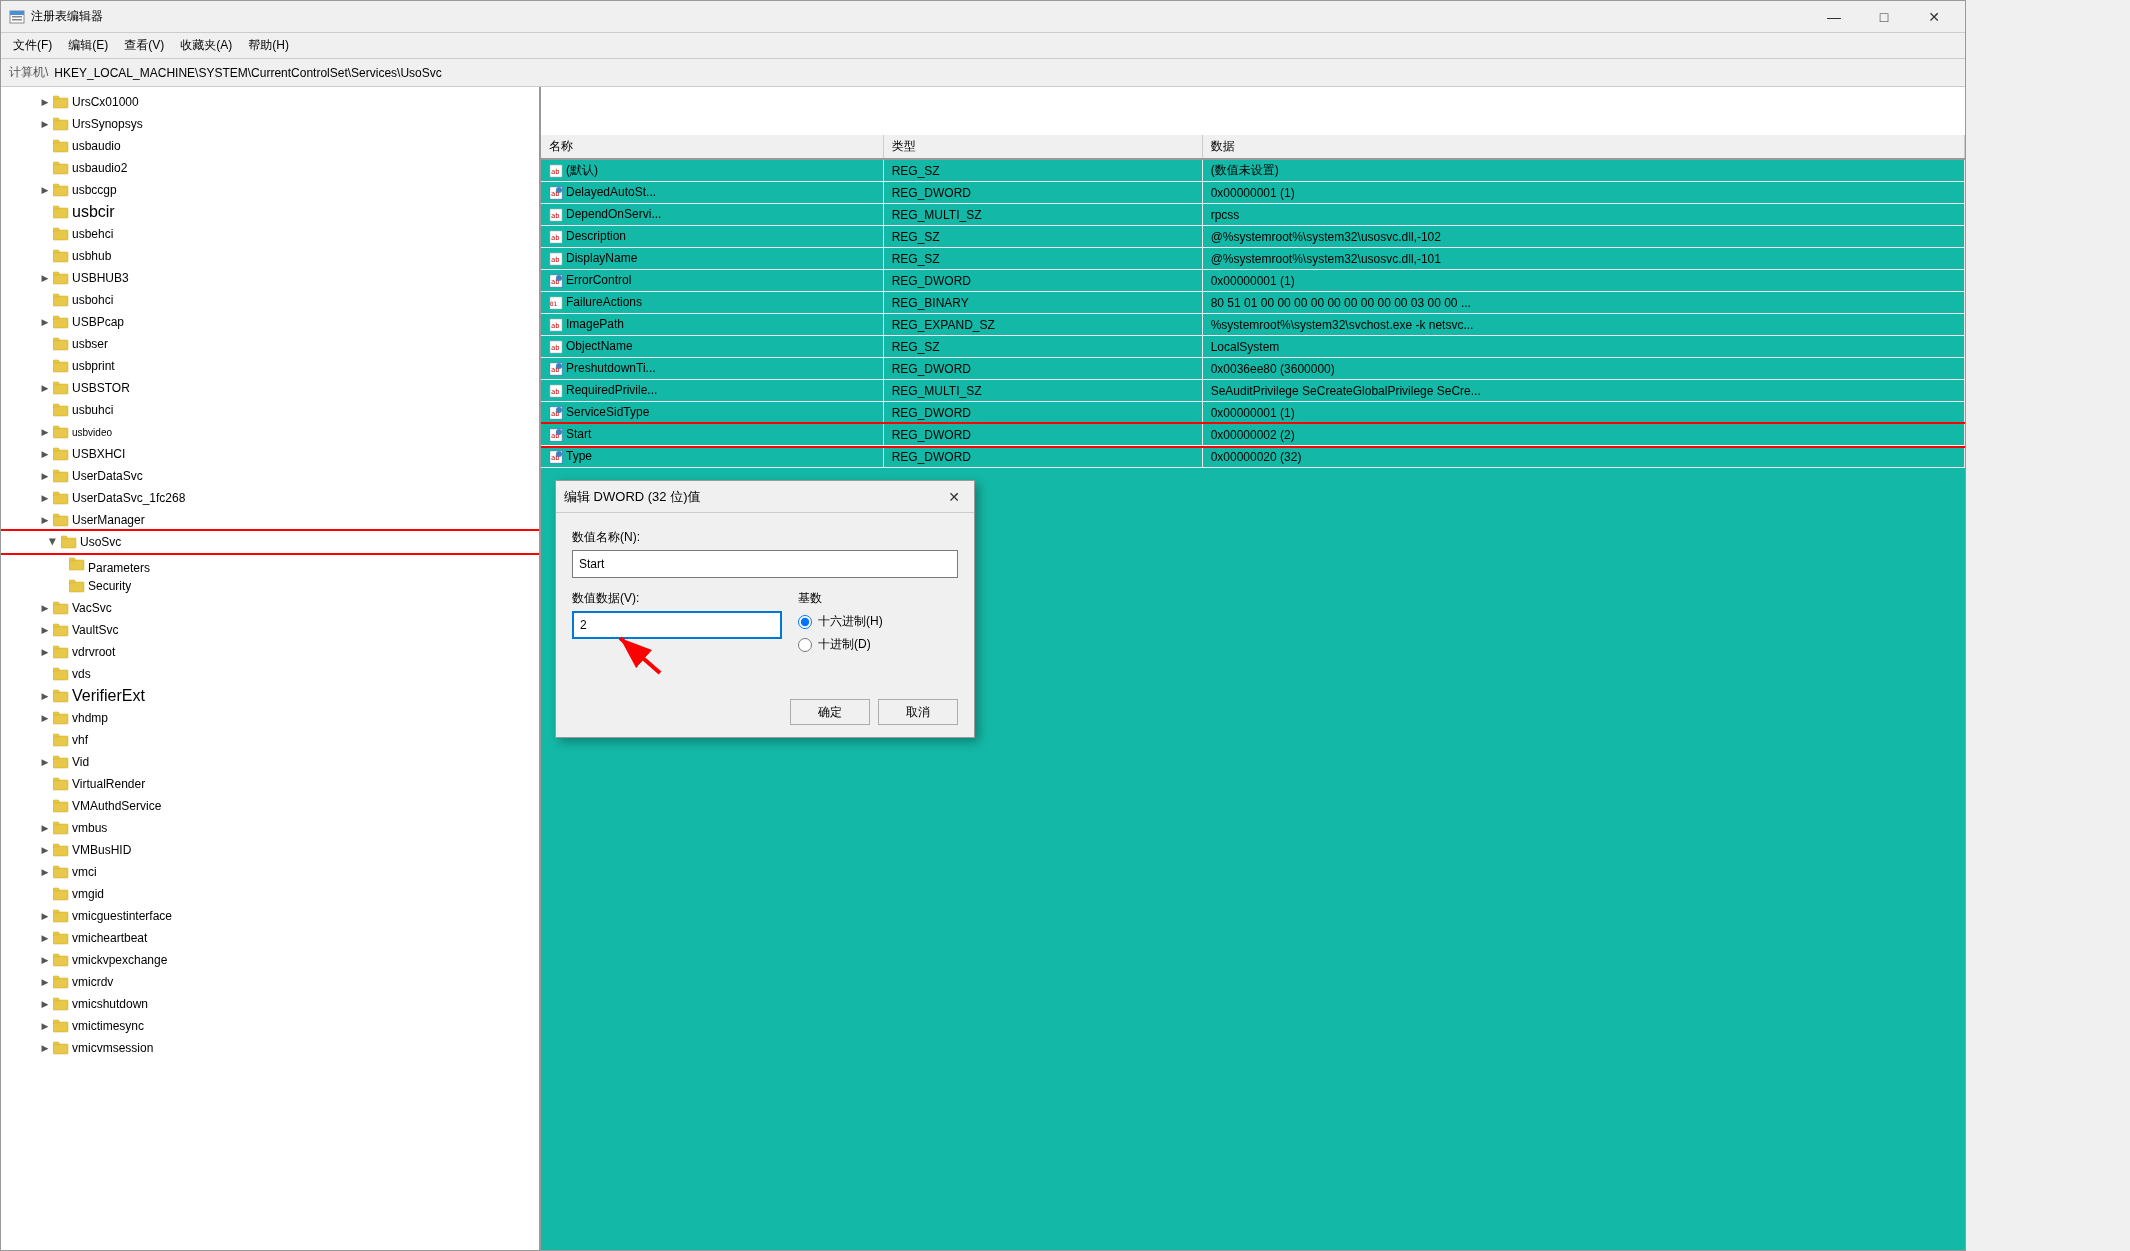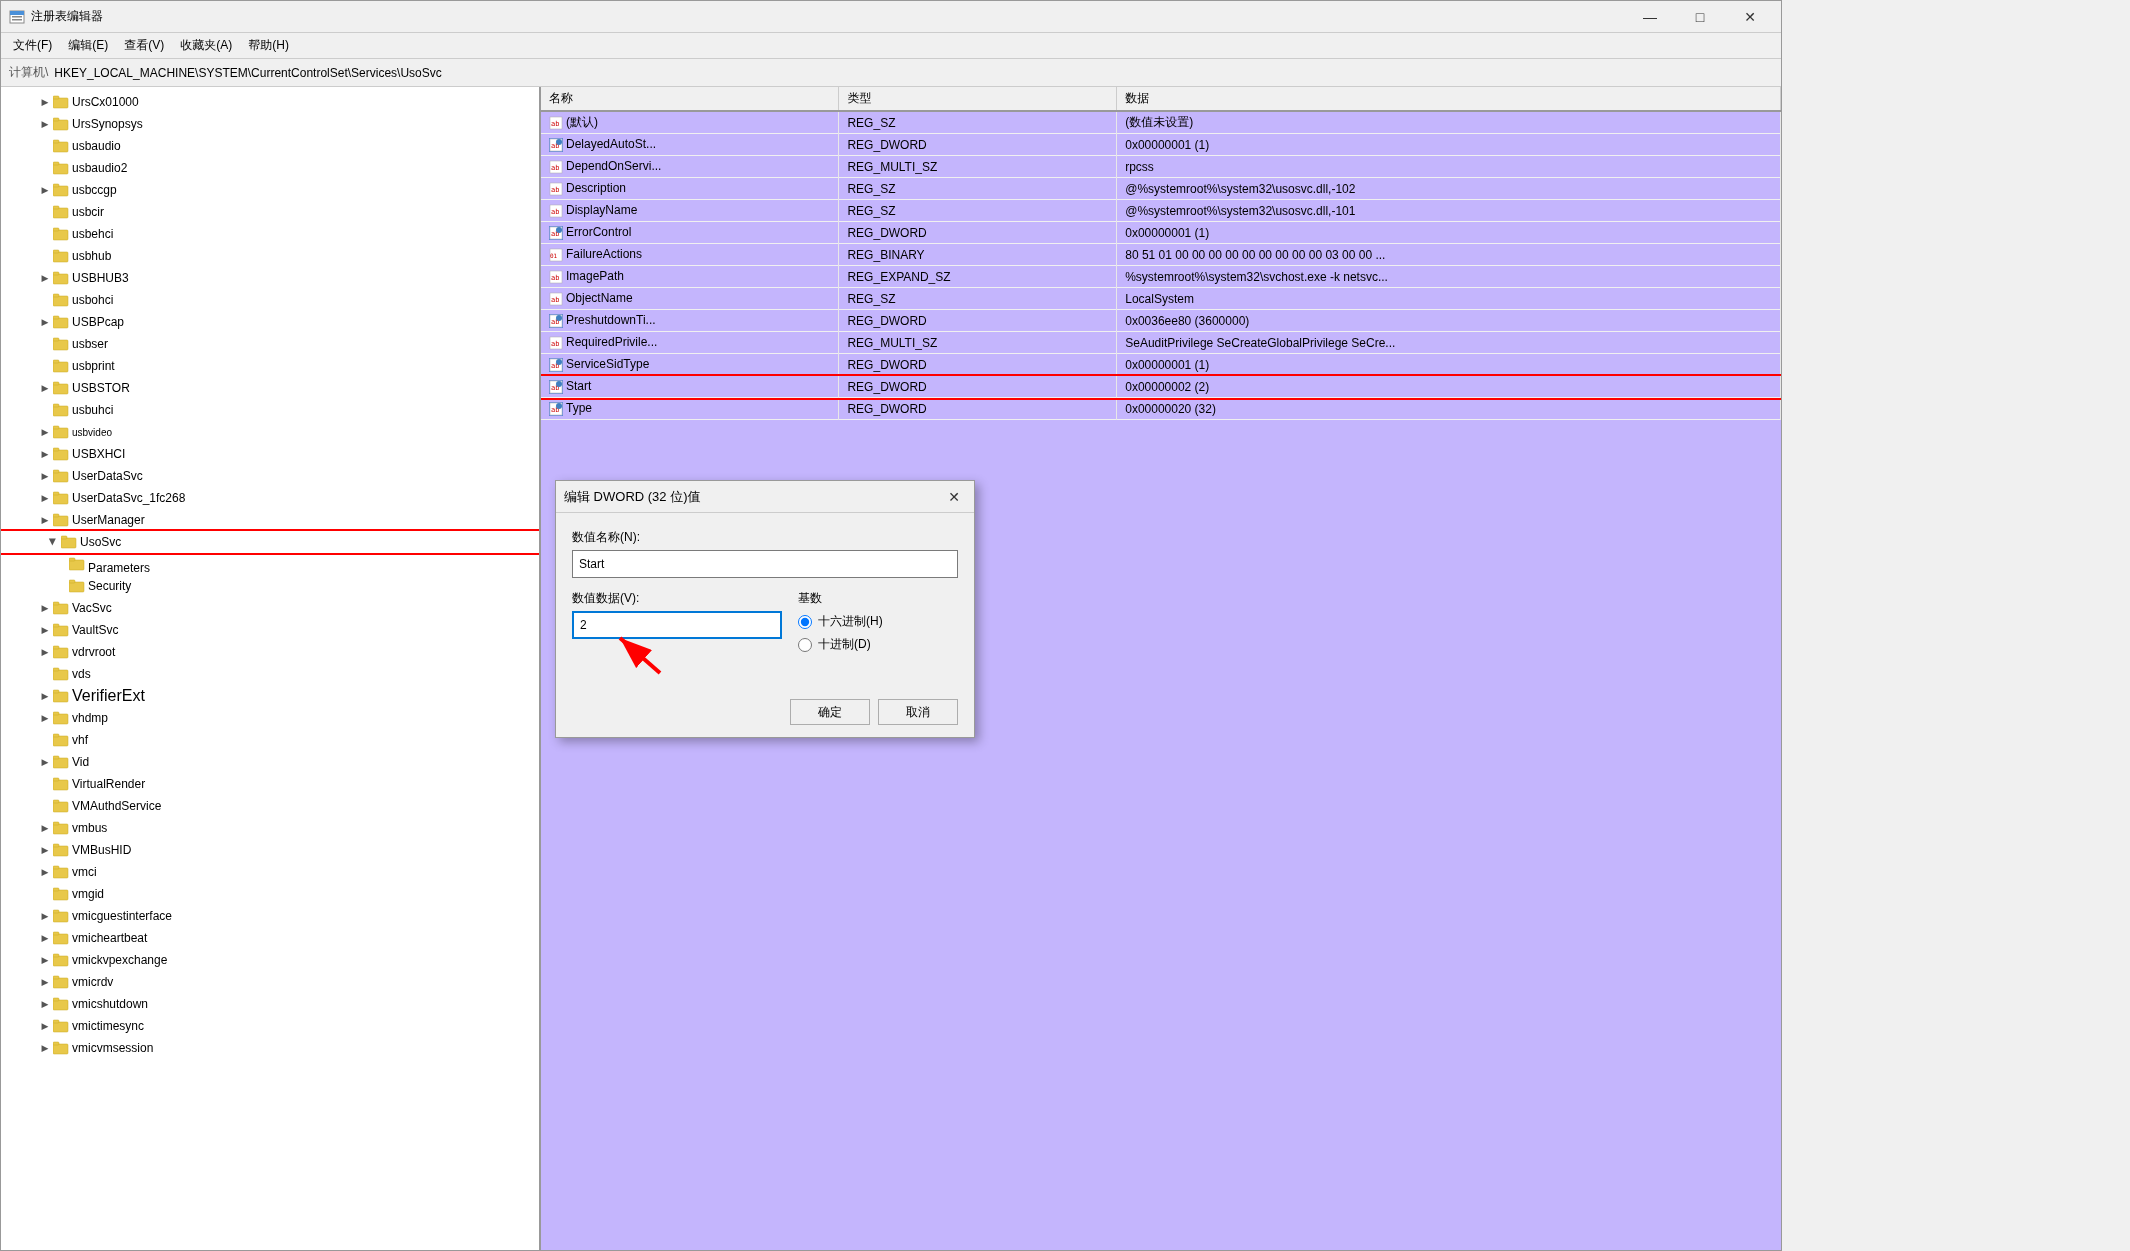--- a/index.html
+++ b/index.html
@@ -7,21 +7,21 @@
       font-family: 'Microsoft YaHei', 'SimSun', Arial, sans-serif;
       font-size: 12px;
       background: #f0f0f0;
       width: 2130px;
       height: 1251px;
       overflow: hidden;
     }
 
     
     .window {
-      width: 1782px;
+      width: 1966px;
       height: 1251px;
       background: #fff;
       display: flex;
       flex-direction: column;
       border: 1px solid #999;
     }
 
     .title-bar {
       height: 32px;
       background: #f0f0f0;
@@ -147,21 +147,22 @@
     }
     .folder-svg {
       width: 16px;
       height: 14px;
     }
 
     
     .values-panel {
       flex: 1;
       overflow: auto;
-      background: #c4b5fd;
+      background: #14b8a6;
+      margin-top: 48px;
     }
 
     .values-table {
       width: 100%;
       border-collapse: collapse;
       font-size: 12px;
     }
     .values-table thead tr {
       background: #f0f0f0;
       height: 24px;
@@ -425,21 +426,21 @@
           </div>
           <div class="tree-item">
             <span class="tree-indent" style="width:32px; display:inline-block;"></span>
             <span class="tree-arrow"> </span>
             <span class="tree-folder-icon">
       <svg class="folder-svg" viewBox="0 0 16 14" fill="none">
         <rect x="0" y="3" width="15" height="10" rx="1" fill="#E8C84A" stroke="#C8A820" stroke-width="0.5"></rect>
         <rect x="0" y="1" width="6" height="3" rx="1" fill="#E8C84A" stroke="#C8A820" stroke-width="0.5"></rect>
       </svg>
     </span>
-            <span style="font-size:12px;">usbcir</span>
+            <span style="font-size:16px;">usbcir</span>
           </div>
           <div class="tree-item">
             <span class="tree-indent" style="width:32px; display:inline-block;"></span>
             <span class="tree-arrow"> </span>
             <span class="tree-folder-icon">
       <svg class="folder-svg" viewBox="0 0 16 14" fill="none">
         <rect x="0" y="3" width="15" height="10" rx="1" fill="#E8C84A" stroke="#C8A820" stroke-width="0.5"></rect>
         <rect x="0" y="1" width="6" height="3" rx="1" fill="#E8C84A" stroke="#C8A820" stroke-width="0.5"></rect>
       </svg>
     </span>

